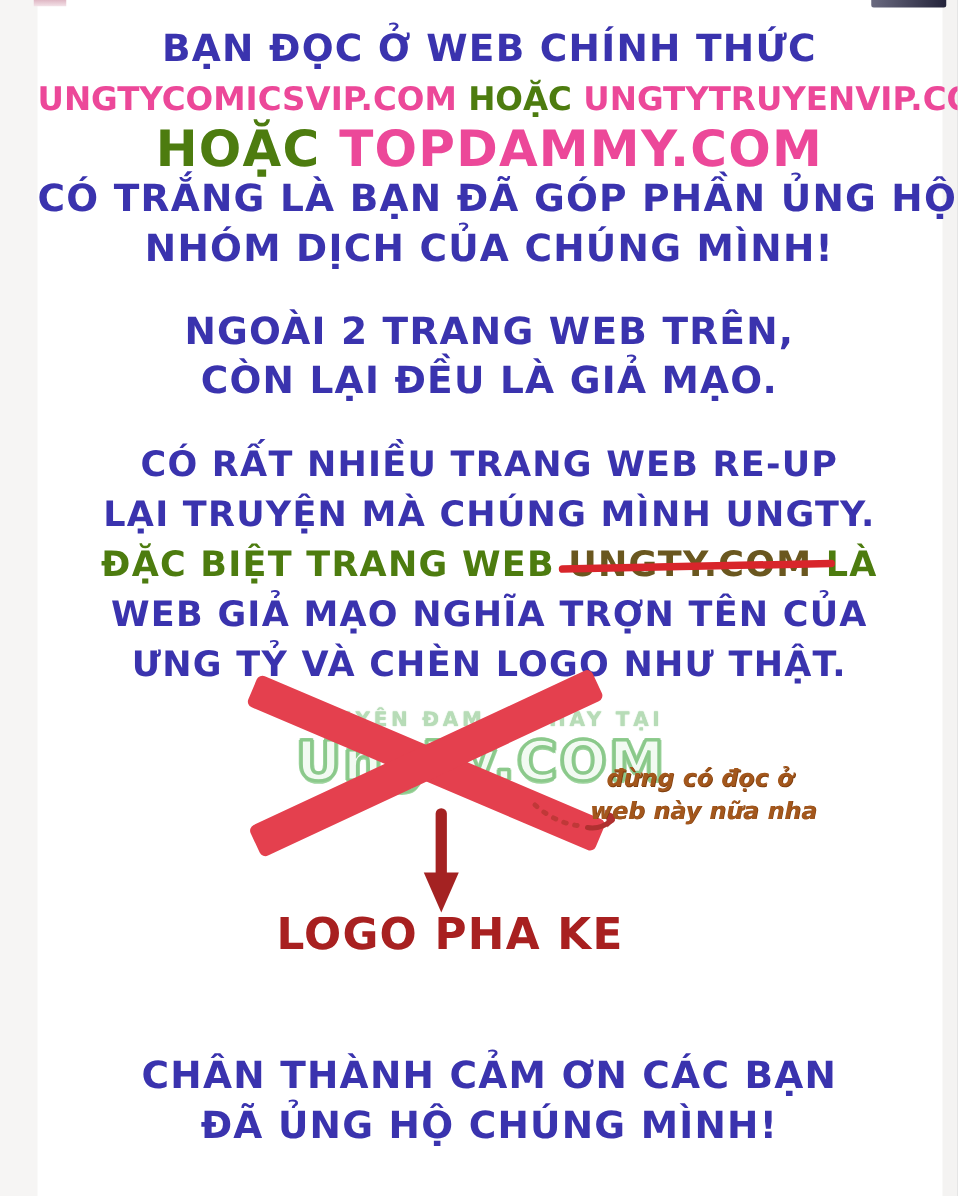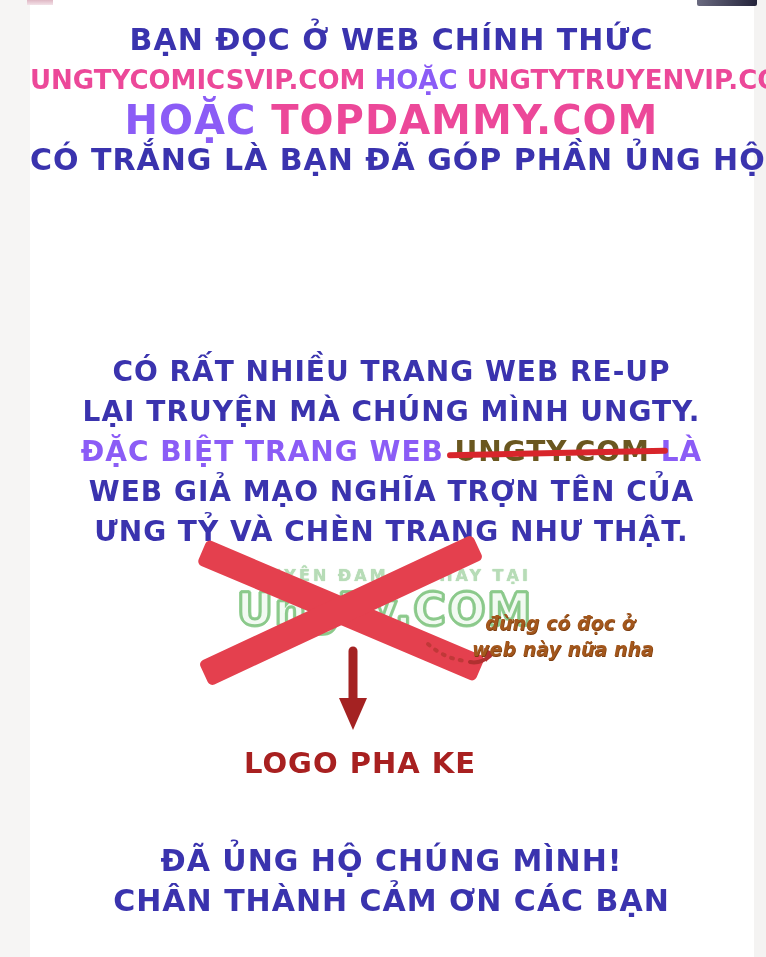--- a/index.html
+++ b/index.html
@@ -37,21 +37,21 @@
     white-space:nowrap;
   }
   .ln{display:block;}
 
   
   #header{top:20px;}
   #header .ln{line-height:40px;font-size:30px;color:#3a33ae;letter-spacing:1px;}
   #header .sites{font-size:26px;letter-spacing:0;}
   #header .hoac-line{font-size:40px;}
   .red{color:#ec4899;}
-  .blue{color:#8b5cf6;}
+  .blue{color:#4d7c0f;}
 
   
   #notice{top:246px;}
   #notice .ln{line-height:39px;font-size:30px;color:#3a33ae;letter-spacing:1px;}
 
   
   #warning{top:352px;}
   #warning .ln{line-height:40px;font-size:28px;color:#3a33ae;letter-spacing:1px;}
   .struck{
     position:relative;
@@ -108,23 +108,23 @@
     text-align:center;
     font-style:italic;
     font-size:19px;line-height:26px;
     color:#a3571c;
     text-shadow:0.5px 0.5px 0 #7c3c0e;
     white-space:nowrap;
   }
 
   
   #fake-caption{
-    position:absolute;left:160px;top:746px;width:400px;
+    position:absolute;left:160px;top:728px;width:400px;
     text-align:center;white-space:nowrap;
-    font-size:29px;letter-spacing:1px;
+    font-size:35px;letter-spacing:1px;
     color:#a82020;
   }
 
   
   #footer{top:841px;}
   #footer .ln{line-height:40px;font-size:30px;color:#3a33ae;letter-spacing:1px;}
 
   svg{display:block;}
   .abs{position:absolute;}
 </style>
@@ -143,33 +143,38 @@
     <span class="ln sites">
       <span class="red">UNGTYCOMICSVIP.COM</span>
       <span class="blue">HOẶC</span>
       <span class="red">UNGTYTRUYENVIP.COM</span>
     </span>
     <span class="ln hoac-line">
       <span class="blue">HOẶC</span>
       <span class="red">TOPDAMMY.COM</span>
     </span>
     <span class="ln blue">CÓ TRẮNG LÀ BẠN ĐÃ GÓP PHẦN ỦNG HỘ</span>
-  </div>
-
+    <span class="ln blue">NHÓM DỊCH CỦA CHÚNG MÌNH!</span>
+  </div>
+
+  <div id="notice" class="txtblock">
+    <span class="ln">NGOÀI 2 TRANG WEB TRÊN,</span>
+    <span class="ln">CÒN LẠI ĐỀU LÀ GIẢ MẠO.</span>
+  </div>
 
   <div id="warning" class="txtblock">
     <span class="ln">CÓ RẤT NHIỀU TRANG WEB RE-UP</span>
     <span class="ln">LẠI TRUYỆN MÀ CHÚNG MÌNH UNGTY.</span>
     <span class="ln">
       <span class="blue">ĐẶC BIỆT TRANG WEB </span>
       <span class="struck">UNGTY.COM</span>
       <span class="blue"> LÀ</span>
     </span>
     <span class="ln">WEB GIẢ MẠO NGHĨA TRỢN TÊN CỦA</span>
-    <span class="ln">ƯNG TỶ VÀ CHÈN TRANG NHƯ THẬT.</span>
+    <span class="ln">ƯNG TỶ VÀ CHÈN LOGO NHƯ THẬT.</span>
   </div>
 
   <div id="logo-tagline">TRUYỆN ĐAM MỸ HAY TẠI</div>
   <div id="logo-name">UngTy.COM</div>
 
   <div id="cross">
     <div class="bar bar1"></div>
     <div class="bar bar2"></div>
   </div>
 
@@ -185,17 +190,17 @@
   </div>
 
   <svg class="abs" style="left:332px;top:646px;" width="42" height="88" viewBox="0 0 42 88">
     <line x1="21" y1="5" x2="21" y2="58" stroke="#a42222" stroke-width="9" stroke-linecap="round"></line>
     <path d="M7 52 L 35 52 L 21 84 Z" fill="#a42222"></path>
   </svg>
 
   <div id="fake-caption">LOGO PHA KE</div>
 
   <div id="footer" class="txtblock">
+    <span class="ln">CHÂN THÀNH CẢM ƠN CÁC BẠN</span>
     <span class="ln">ĐÃ ỦNG HỘ CHÚNG MÌNH!</span>
-    <span class="ln">CHÂN THÀNH CẢM ƠN CÁC BẠN</span>
   </div>
 
 </div>
 
 </body></html>

